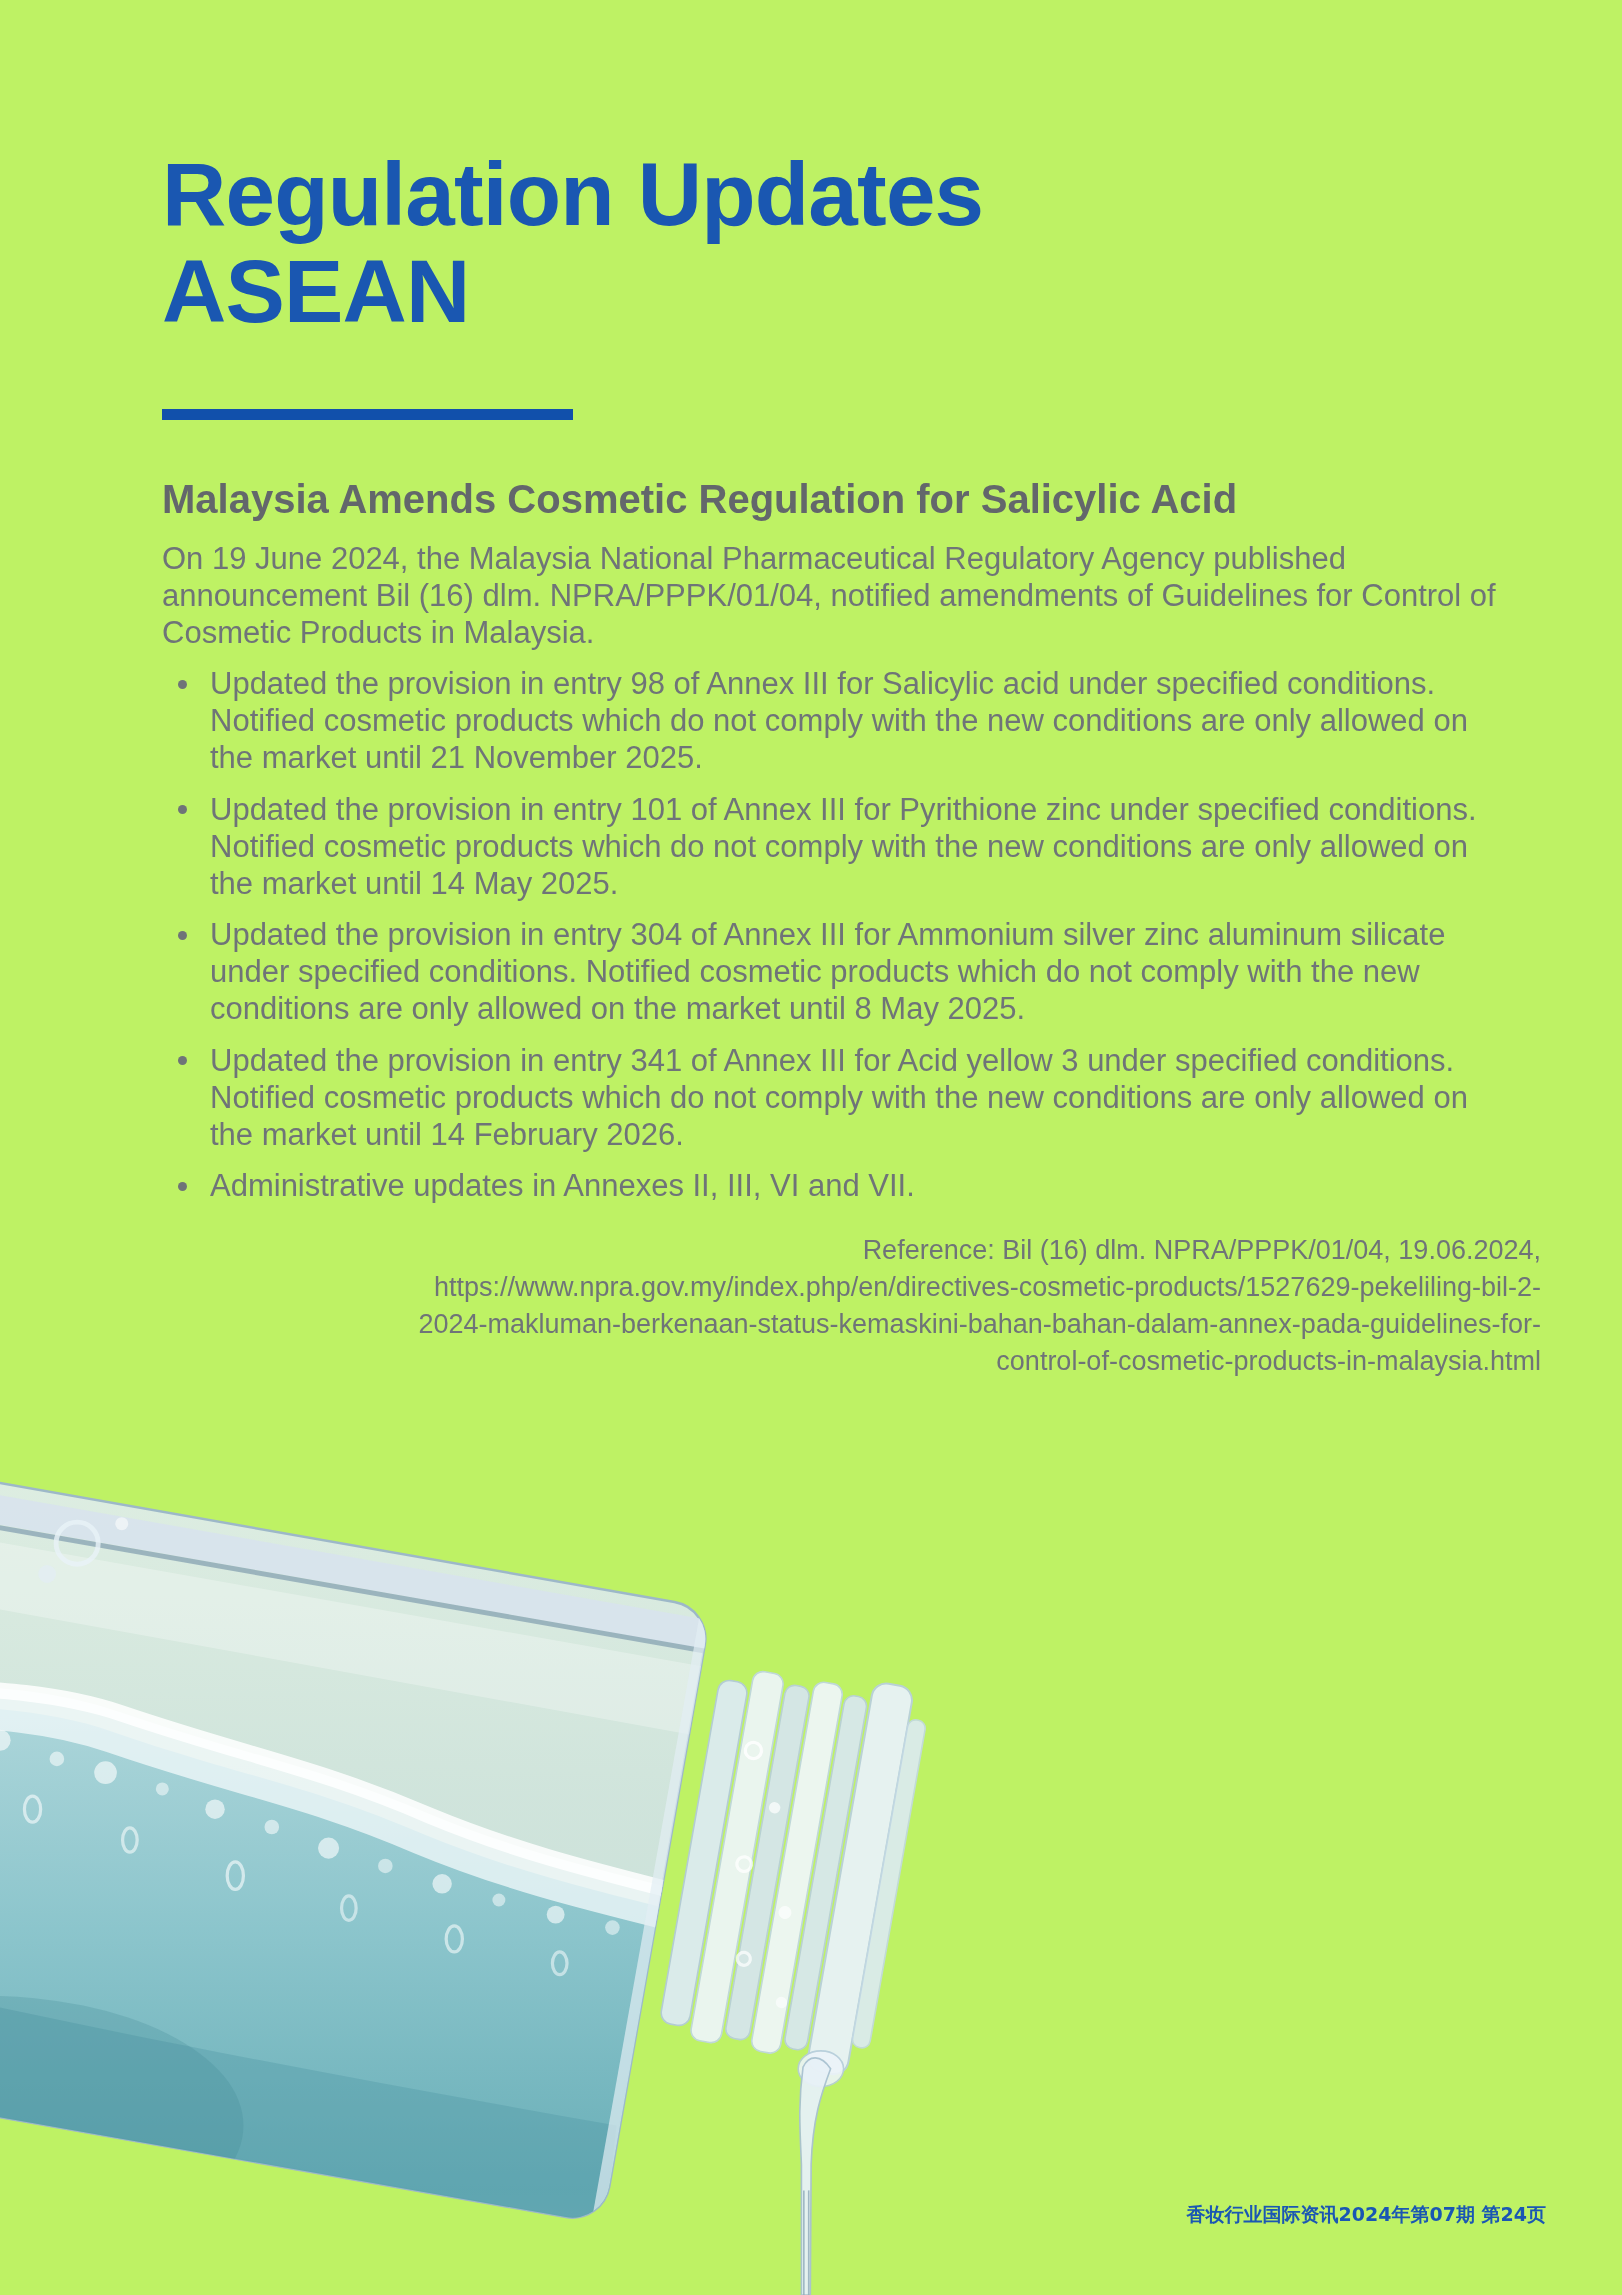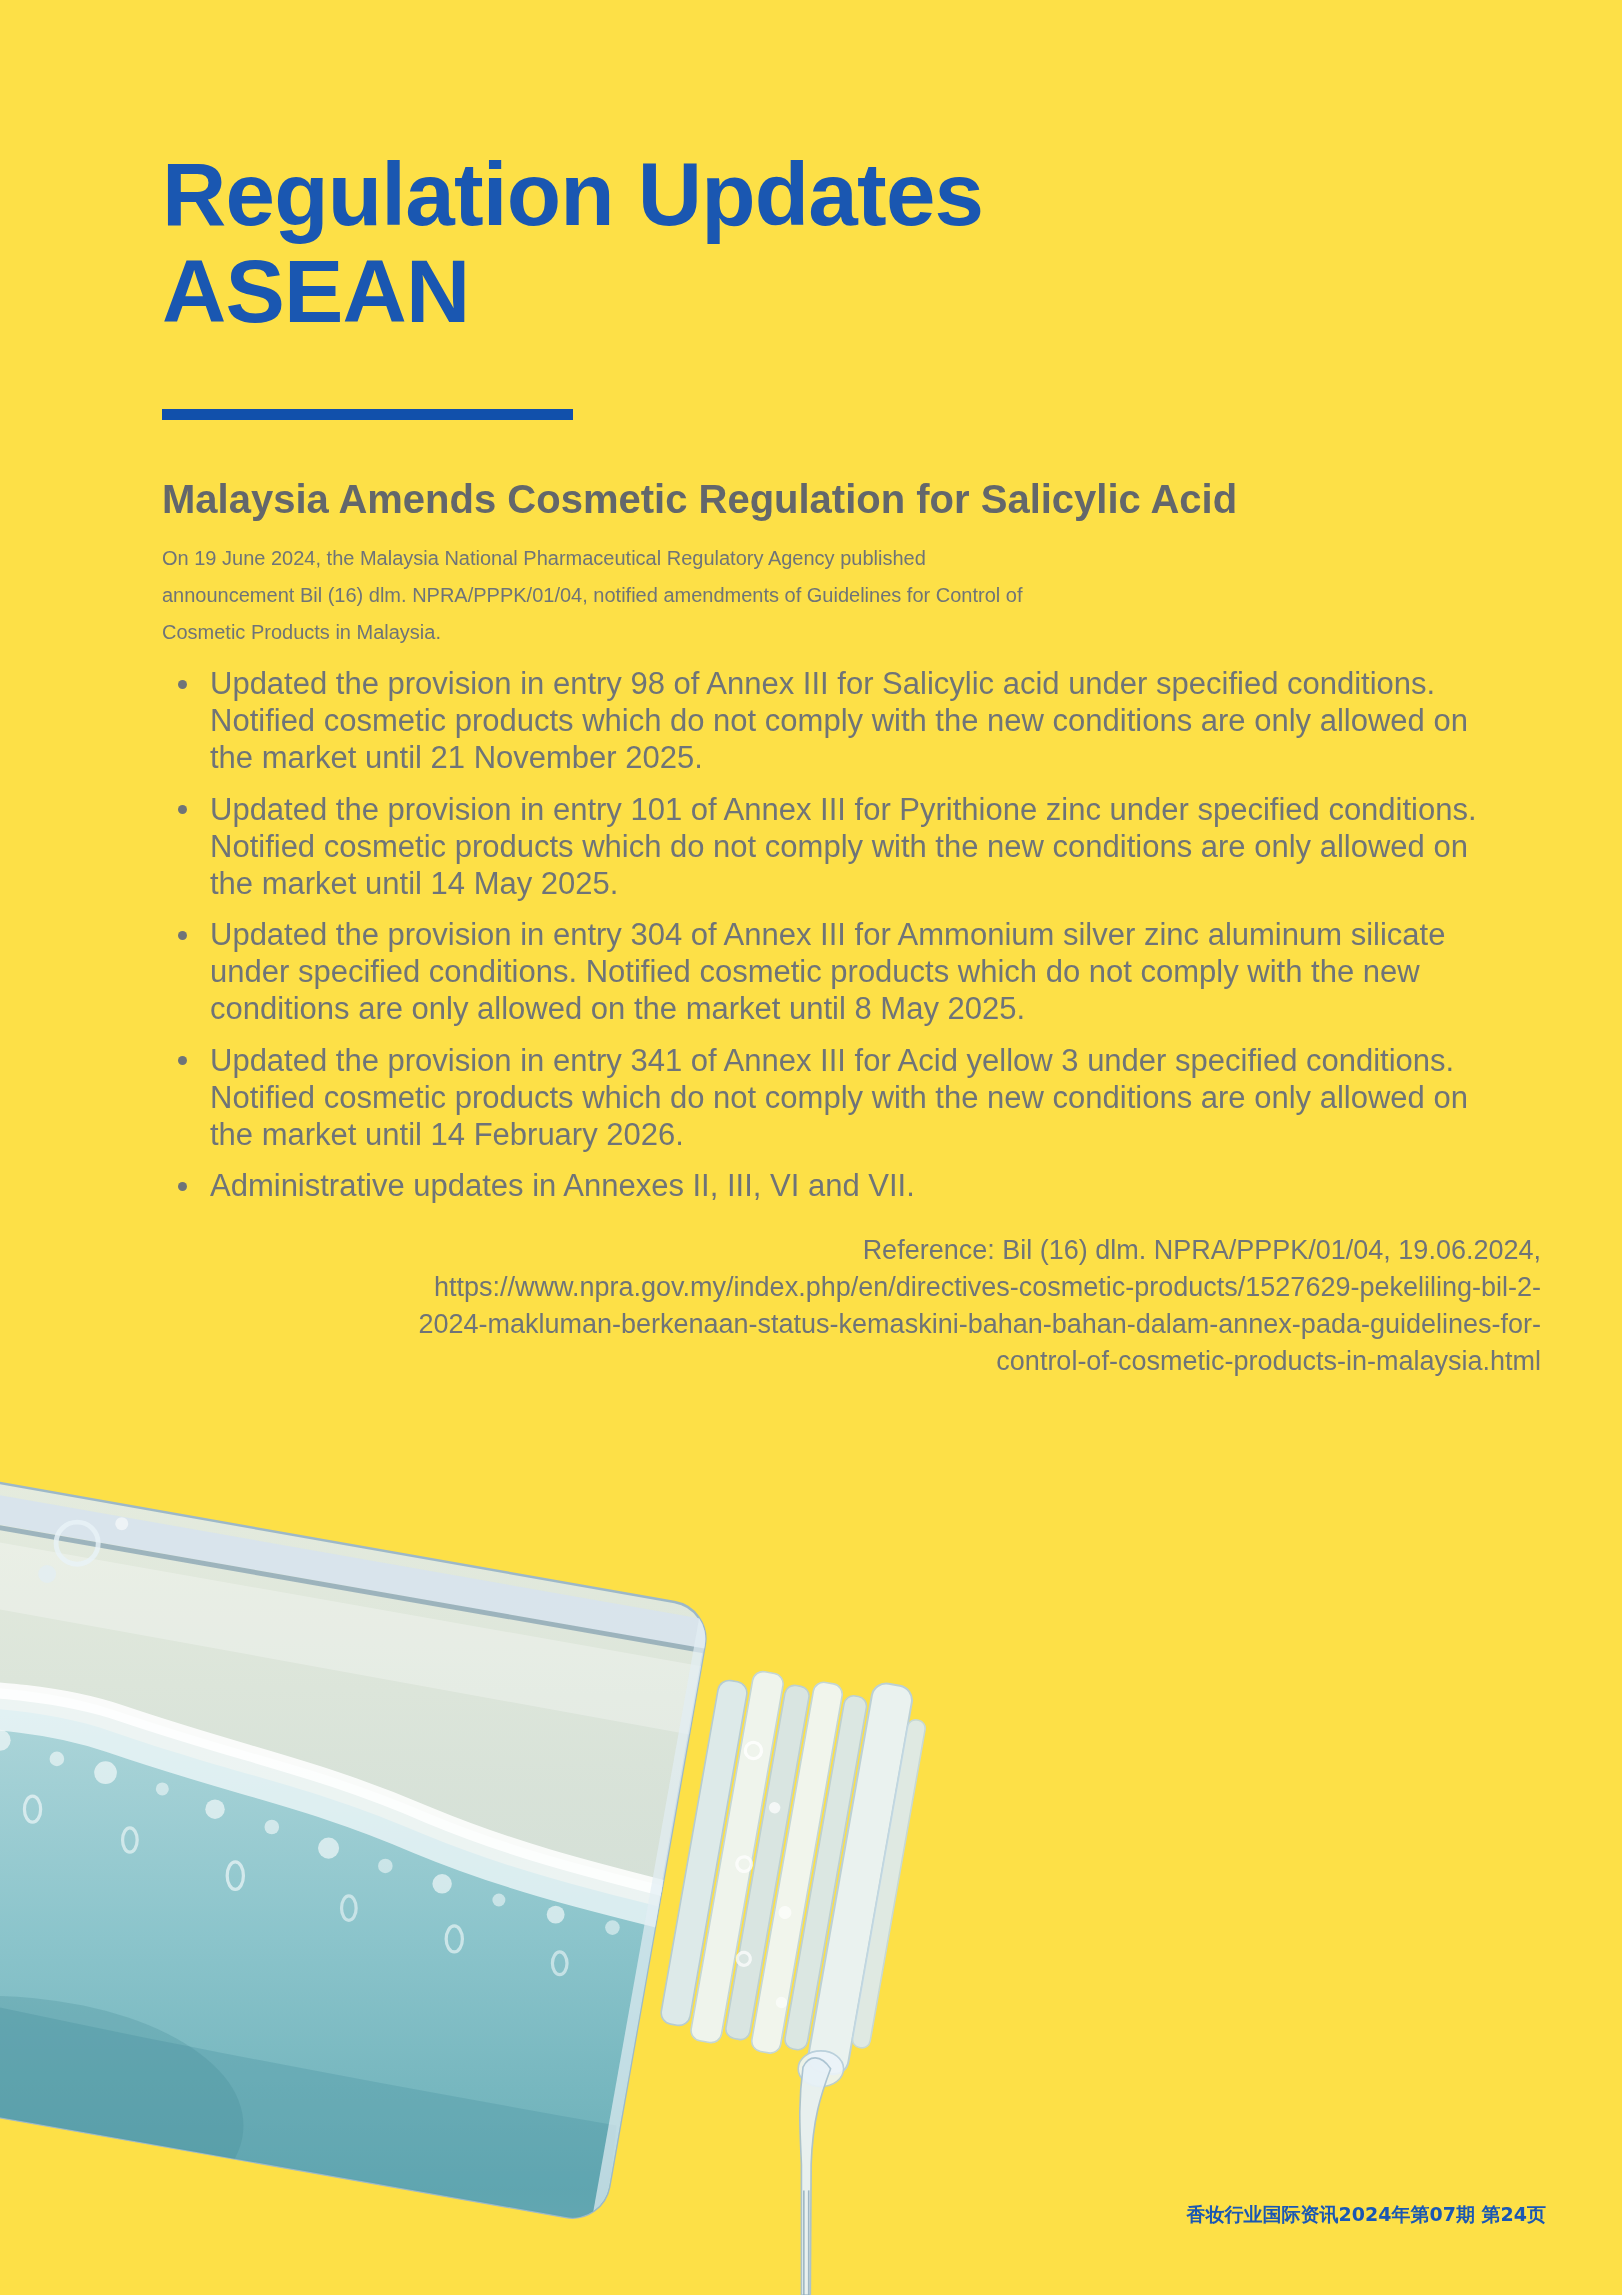--- a/index.html
+++ b/index.html
@@ -1,19 +1,19 @@
 <!DOCTYPE html>
 <html style="font-size:13px"><head>
 <meta charset="utf-8">
 <style>
   html,body{margin:0;padding:0;}
   .page{
     position:relative;
     width:1623px;height:2295px;
-    background:#fde047;
+    background:#bef264;
     overflow:hidden;
     font-family:"Liberation Sans", sans-serif;
   }
   .title{
     position:absolute;left:162px;top:146px;
     font-size:89px;line-height:97px;font-weight:bold;
     letter-spacing:-0.8px;
     color:#1a57b1;
     white-space:pre-line;
     margin:0;
@@ -25,21 +25,21 @@
   }
   .article-heading{
     position:absolute;left:162px;top:480px;
     font-size:40px;line-height:39px;font-weight:bold;
     color:#63676b;
     margin:0;
   }
   .intro{
     position:absolute;left:162px;top:540px;
     width:1347px;
-    font-size:20px;line-height:37px;
+    font-size:31px;line-height:37px;
     color:#6f7478;
     white-space:pre-line;
     margin:0;
   }
   .bullet-list{
     position:absolute;left:162px;top:665px;
     width:1363px;
     list-style:none;margin:0;padding:0;
   }
   .bullet-list li{

